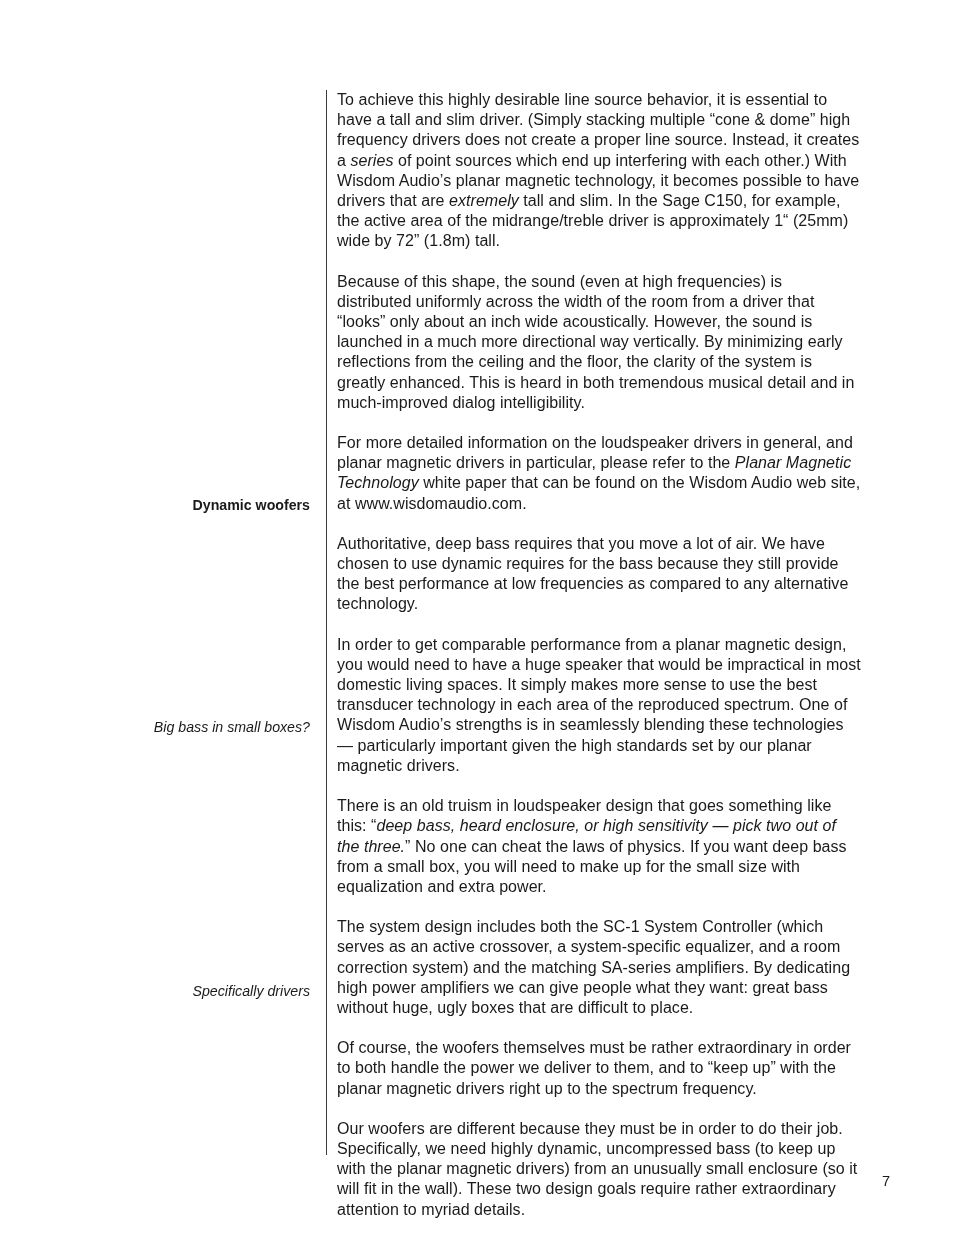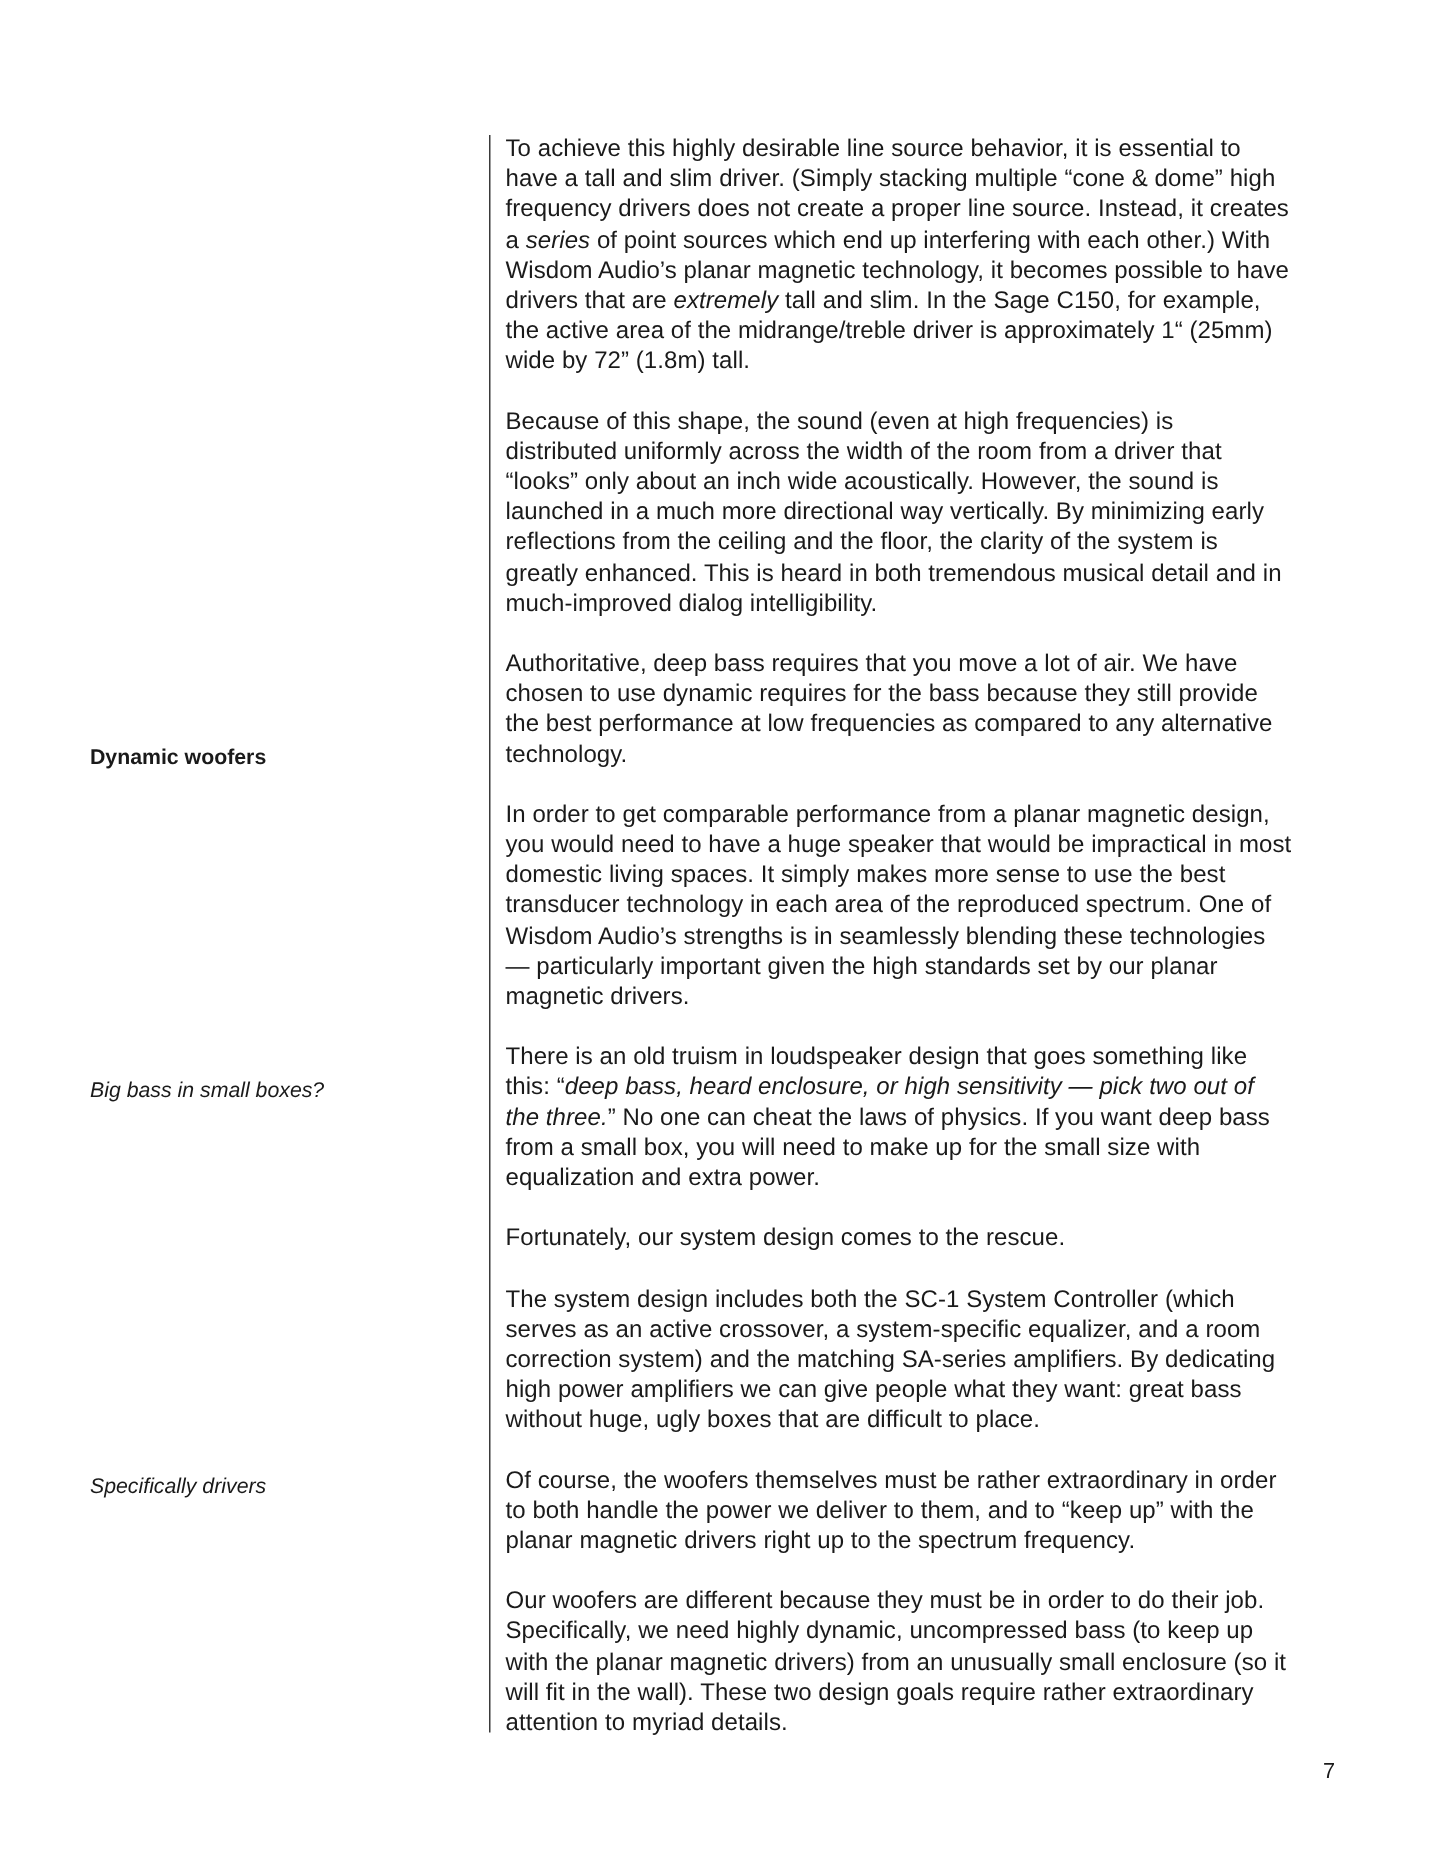--- a/index.html
+++ b/index.html
@@ -32,21 +32,21 @@
     position: absolute;
     left: 60px;
     top: 90px;
     width: 250px;
     text-align: right;
   }
   .margin-note {
     position: absolute;
     right: 0;
     width: 250px;
-    text-align: left;
+    text-align: right;
     font-size: 14.2px;
     line-height: 20px;
     white-space: nowrap;
   }
   .margin-note.bold { font-weight: bold; }
   .margin-note.ital { font-style: italic; }
 
   
   .body-col {
     position: absolute;
@@ -80,24 +80,24 @@
 
   <div class="margin-col">
       <div class="margin-note bold" style="top: 405px;">Dynamic woofers</div>
       <div class="margin-note ital" style="top: 627px;">Big bass in small boxes?</div>
       <div class="margin-note ital" style="top: 891px;">Specifically drivers</div>
     </div>
 
   <div class="body-col">
       <p class="para">To achieve this highly desirable line source behavior, it is essential to have a tall and slim driver. (Simply stacking multiple “cone &amp; dome” high frequency drivers does not create a proper line source. Instead, it creates a <i>series</i> of point sources which end up interfering with each other.) With Wisdom Audio’s planar magnetic technology, it becomes possible to have drivers that are <i>extremely</i> tall and slim. In the Sage C150, for example, the active area of the midrange/treble driver is approximately 1“ (25mm) wide by 72” (1.8m) tall.</p>
       <p class="para">Because of this shape, the sound (even at high frequencies) is distributed uniformly across the width of the room from a driver that “looks” only about an inch wide acoustically. However, the sound is launched in a much more directional way vertically. By minimizing early reflections from the ceiling and the floor, the clarity of the system is greatly enhanced. This is heard in both tremendous musical detail and in much-improved dialog intelligibility.</p>
+      <p class="para">For more detailed information on the loudspeaker drivers in general, and planar magnetic drivers in particular, please refer to the <i>Planar Magnetic Technology</i> white paper that can be found on the Wisdom Audio web site, at www.wisdomaudio.com.</p>
       <p class="para">Authoritative, deep bass requires that you move a lot of air. We have chosen to use dynamic requires for the bass because they still provide the best performance at low frequencies as compared to any alternative technology.</p>
       <p class="para">In order to get comparable performance from a planar magnetic design, you would need to have a huge speaker that would be impractical in most domestic living spaces. It simply makes more sense to use the best transducer technology in each area of the reproduced spectrum. One of Wisdom Audio’s strengths is in seamlessly blending these technologies — particularly important given the high standards set by our planar magnetic drivers.</p>
       <p class="para">There is an old truism in loudspeaker design that goes something like this: “<i>deep bass, heard enclosure, or high sensitivity — pick two out of the three.</i>” No one can cheat the laws of physics. If you want deep bass from a small box, you will need to make up for the small size with equalization and extra power.</p>
-      <p class="para">Fortunately, our system design comes to the rescue.</p>
       <p class="para">The system design includes both the SC-1 System Controller (which serves as an active crossover, a system-specific equalizer, and a room correction system) and the matching SA-series amplifiers. By dedicating high power amplifiers we can give people what they want: great bass without huge, ugly boxes that are difficult to place.</p>
       <p class="para">Of course, the woofers themselves must be rather extraordinary in order to both handle the power we deliver to them, and to “keep up” with the planar magnetic drivers right up to the spectrum frequency.</p>
       <p class="para">Our woofers are different because they must be in order to do their job. Specifically, we need highly dynamic, uncompressed bass (to keep up with the planar magnetic drivers) from an unusually small enclosure (so it will fit in the wall). These two design goals require rather extraordinary attention to myriad details.</p>
     </div>
 
   <div class="page-number">7</div>
 
 </div>
 
 </body></html>

